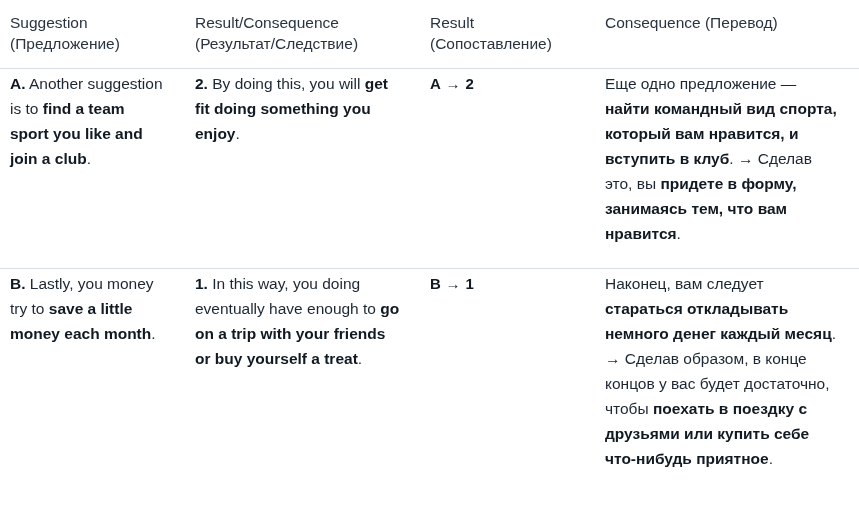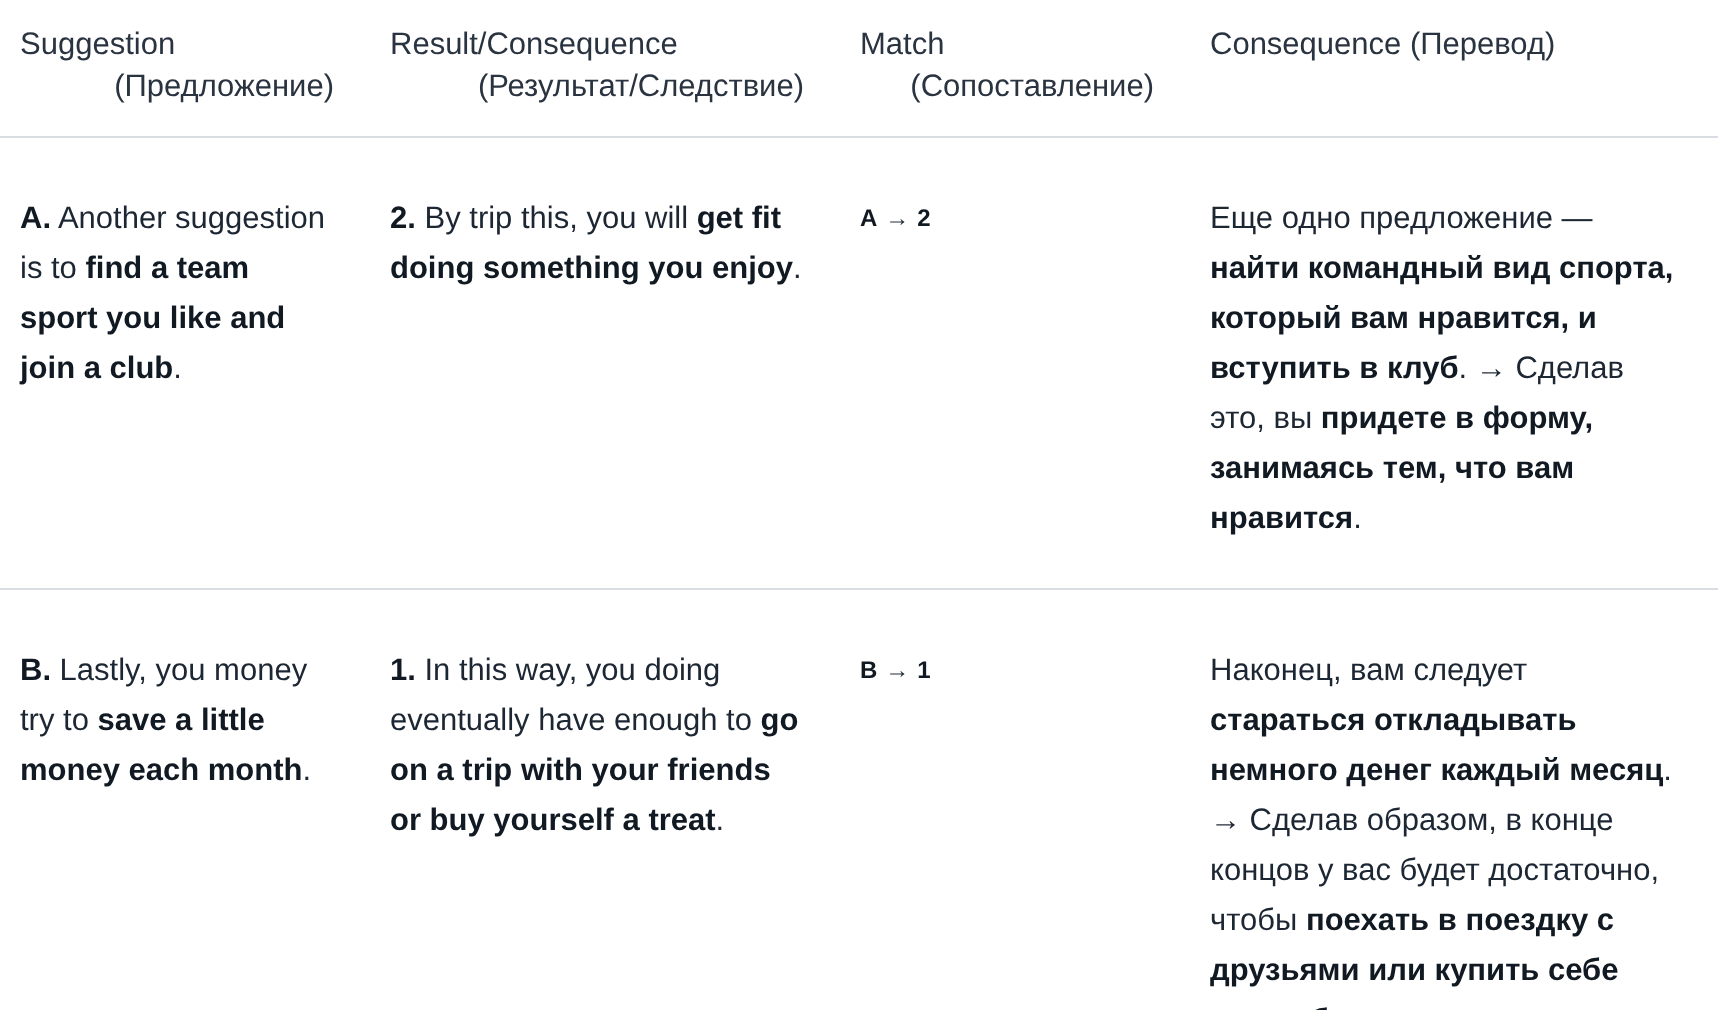--- a/index.html
+++ b/index.html
@@ -37,38 +37,37 @@
     font-weight: 400;
     font-size: 15.5px;
     line-height: 21px;
     color: #2a3340;
     padding: 2px 18px 14px 10px;
     border-bottom: 1px solid #d8dde3;
   }
   thead th .hdr-sub {
     display: block;
     white-space: nowrap;
-    text-align: right;
   }
   tbody td {
     vertical-align: top;
     font-size: 15.5px;
     line-height: 25px;
     color: #1d2733;
-    padding: 28px 18px 22px 10px;
+    padding: 2px 18px 22px 10px;
     border-bottom: 1px solid #d8dde3;
   }
   tbody tr:last-child td {
     border-bottom: none;
   }
   tbody tr:last-child td {
     padding-bottom: 10px;
   }
   td.col-match {
-    font-size: 12px;
+    font-size: 15px;
     letter-spacing: 0.3px;
   }
   b, strong { font-weight: 700; color: #111922; }
   .lead { font-weight: 700; }
   .arrow { font-weight: 400; }
 </style>
 </head>
 <body>
 
 <div class="sheet">
@@ -83,36 +82,36 @@
       <tr>
         <th>
           <span>Suggestion</span>
           <span class="hdr-sub">(Предложение)</span>
         </th>
         <th>
           <span>Result/Consequence</span>
           <span class="hdr-sub">(Результат/Следствие)</span>
         </th>
         <th>
-          <span>Match</span>
+          <span>Result</span>
           <span class="hdr-sub">(Сопоставление)</span>
         </th>
         <th>
           <span>Consequence (Перевод)</span>
           <span class="hdr-sub"></span>
         </th>
       </tr>
     </thead>
     <tbody>
       <tr>
         <td class="col-suggestion">
           <b class="lead">A.</b><span> Another suggestion is to </span><b>find a team sport you like and join a club</b><span>.</span>
         </td>
         <td class="col-result">
-          <b class="lead">2.</b><span> By trip this, you will </span><b>get fit doing something you enjoy</b><span>.</span>
+          <b class="lead">2.</b><span> By doing this, you will </span><b>get fit doing something you enjoy</b><span>.</span>
         </td>
         <td class="col-match">
           <b>A</b><span class="arrow">&nbsp;</span><span class="arrow">→</span><span>&nbsp;</span><b>2</b>
         </td>
         <td class="col-translation">
           <span>Еще одно предложение — </span><b>найти командный вид спорта, который вам нравится, и вступить в клуб</b><span>. → Сделав это, вы </span><b>придете в форму, занимаясь тем, что вам нравится</b><span>.</span>
         </td>
       </tr>
       <tr>
         <td class="col-suggestion">

